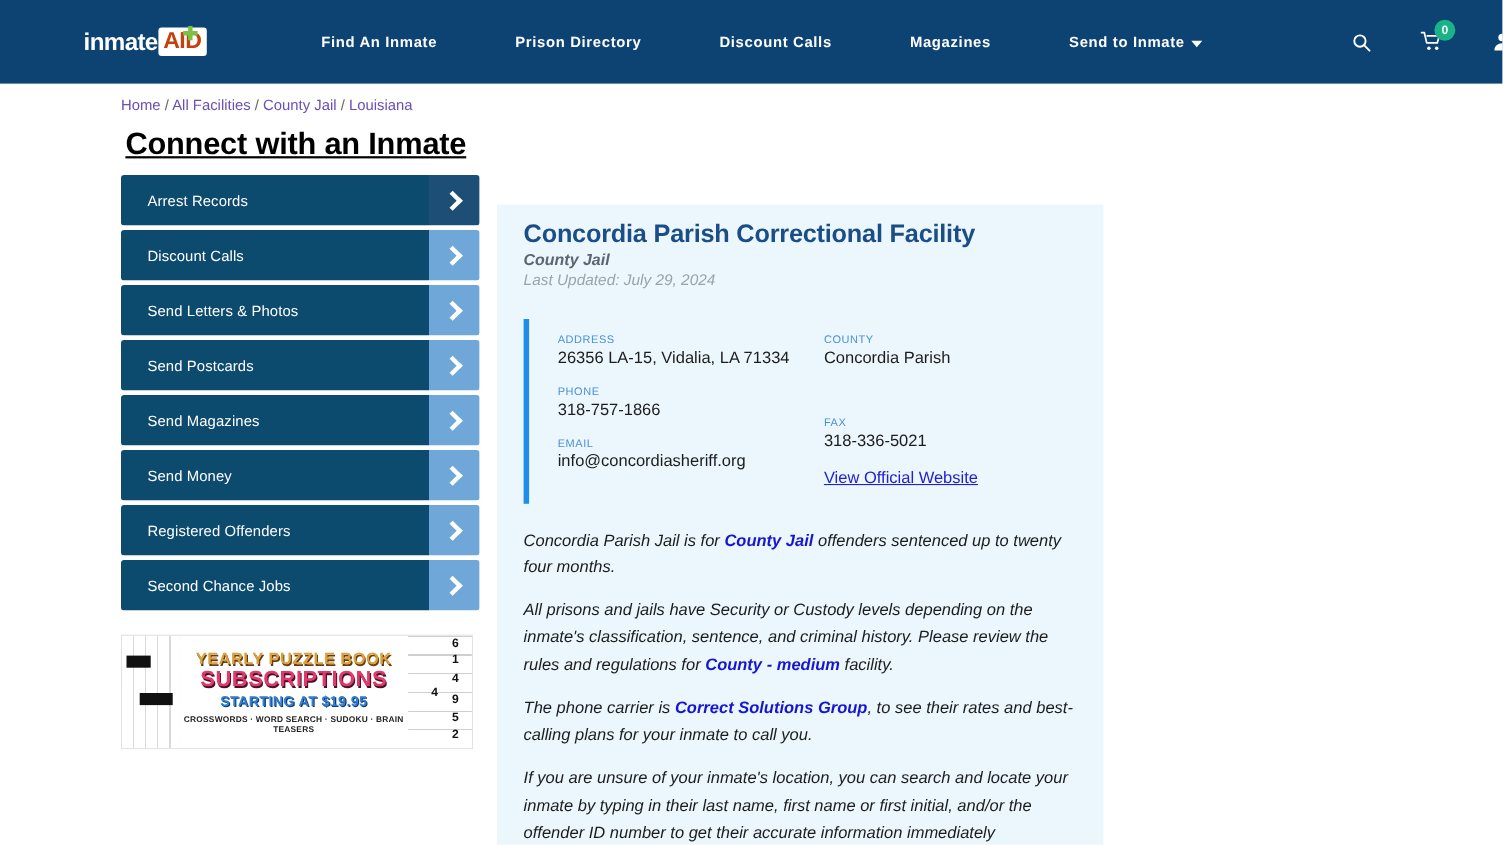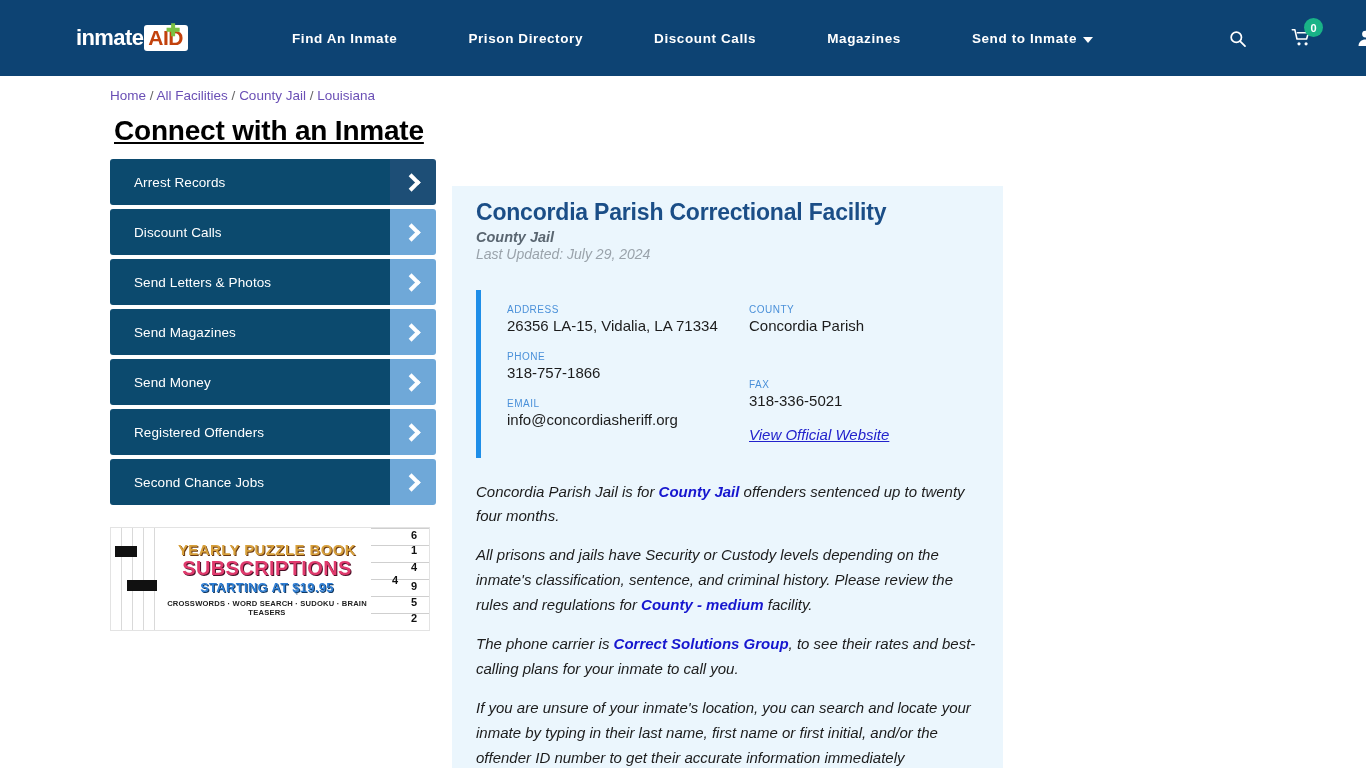--- a/index.html
+++ b/index.html
@@ -269,21 +269,20 @@
   .contact-value {
     font-size: 15px;
     color: #1c1c1c;
     line-height: 1.26;
   }
   .contact-link {
     font-size: 15px;
     color: #2222cc;
     text-decoration: underline;
     cursor: pointer;
-    font-style: italic;
   }
   .spacer-28 { height: 28px; }
 
   
   .body-text { margin-top: 22px; }
   .body-text p {
     font-size: 15px;
     font-style: italic;
     color: #1c1c1c;
     line-height: 1.66;
@@ -375,20 +374,26 @@
         </div>
     </div>
     <div class="side-btn">
       <div class="side-btn-label">Discount Calls</div>
       <div class="side-btn-arrow">
           <i class="chev"></i>
         </div>
     </div>
     <div class="side-btn">
       <div class="side-btn-label">Send Letters &amp; Photos</div>
+      <div class="side-btn-arrow">
+          <i class="chev"></i>
+        </div>
+    </div>
+    <div class="side-btn">
+      <div class="side-btn-label">Send Postcards</div>
       <div class="side-btn-arrow">
           <i class="chev"></i>
         </div>
     </div>
     <div class="side-btn">
       <div class="side-btn-label">Send Magazines</div>
       <div class="side-btn-arrow">
           <i class="chev"></i>
         </div>
     </div>

